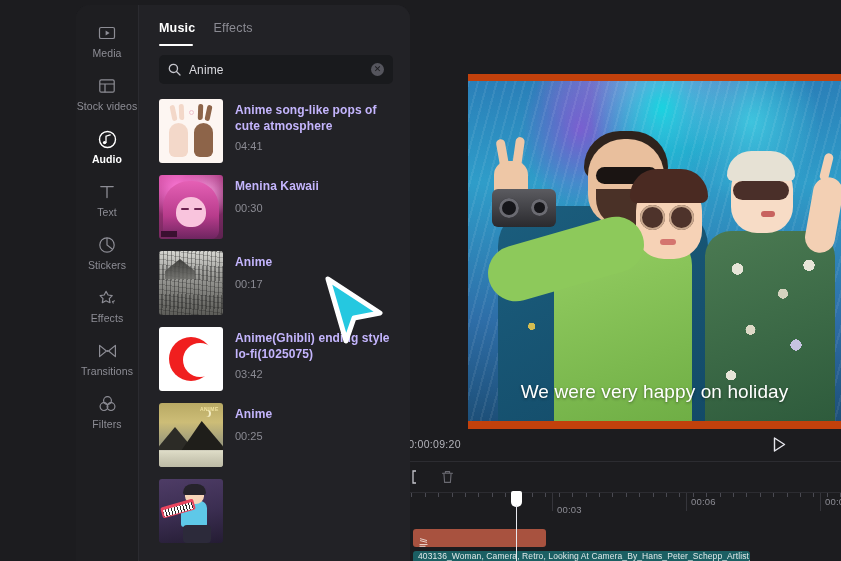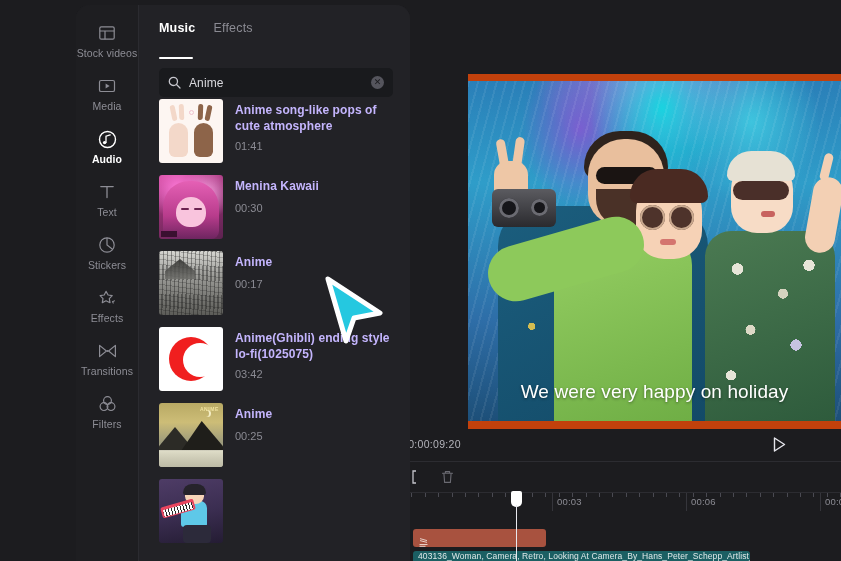--- a/index.html
+++ b/index.html
@@ -52,21 +52,21 @@
   
   .content {
     position: absolute; left: 63px; top: 0; right: 0; bottom: 0;
     background: #222226;
   }
   .tabs {
     display: flex; gap: 18px; padding: 16px 20px 0 20px;
   }
   .tab {
     position: relative; font-size: 12.5px; color: #8b8b93;
-    padding-bottom: 24px; cursor: pointer; letter-spacing: .2px;
+    padding-bottom: 11px; cursor: pointer; letter-spacing: .2px;
   }
   .tab.active { color: #ffffff; font-weight: bold; }
   .tab.active::after {
     content:""; position: absolute; left: 0; right: 2px; bottom: 0;
     height: 2px; background: #ffffff; border-radius: 2px;
   }
 
   .searchbar {
     margin: 9px 17px 0 20px; height: 29px; background: #191a1d;
     border-radius: 5px; display: flex; align-items: center;
@@ -405,21 +405,21 @@
       <svg width="13" height="14" viewBox="0 0 13 14">
         <path d="M1.5 3.2 H11.5 M4.4 3.2 V1.6 H8.6 V3.2 M2.9 3.2 L3.6 12.4 H9.4 L10.1 3.2" fill="none" stroke="#6a6a72" stroke-width="1.1" stroke-linecap="round" stroke-linejoin="round"></path>
       </svg>
     </div>
   </div>
 
   <div class="tl-div2"></div>
 
   <div class="ruler" id="ruler">
       <div class="tick major" style="left: 154px;"></div>
-      <div class="rlabel" style="left: 159px;">00:03</div>
+      <div class="rlabel" style="left: 159px; margin-top: 8px;">00:03</div>
       <div class="tick major" style="left: 288px;"></div>
       <div class="rlabel" style="left: 293px;">00:06</div>
       <div class="tick major" style="left: 422px;"></div>
       <div class="rlabel" style="left: 427px;">00:09</div>
       <div class="tick" style="left: 0px;"></div>
       <div class="tick" style="left: 13px;"></div>
       <div class="tick" style="left: 27px;"></div>
       <div class="tick" style="left: 40px;"></div>
       <div class="tick" style="left: 54px;"></div>
       <div class="tick" style="left: 67px;"></div>
@@ -472,34 +472,34 @@
   <div class="panel-tick"></div>
   <div class="panel-tick2"></div>
   <div class="panel-bottom-div"></div>
 
   <div class="dock-panel">
 
     <div class="rail" id="rail">
         <div class="rail-item">
           <span class="ri-icon">
             <svg width="18" height="18" viewBox="0 0 18 18">
+              <rect x="1.5" y="3.5" width="15" height="11" rx="1.6" fill="none" stroke="currentColor" stroke-width="1.2"></rect>
+              <path d="M7.6 6.6 L11.6 9 L7.6 11.4 Z" fill="currentColor"></path>
+            </svg>
+          </span>
+          <span class="ri-label">Media</span>
+        </div>
+        <div class="rail-item">
+          <span class="ri-icon">
+            <svg width="18" height="18" viewBox="0 0 18 18">
               <rect x="1.8" y="2.8" width="14.4" height="12.4" rx="1.5" fill="none" stroke="currentColor" stroke-width="1.2"></rect>
               <path d="M1.8 7 H16.2 M7 7 V15.2" stroke="currentColor" stroke-width="1.2"></path>
             </svg>
           </span>
           <span class="ri-label">Stock videos</span>
-        </div>
-        <div class="rail-item">
-          <span class="ri-icon">
-            <svg width="18" height="18" viewBox="0 0 18 18">
-              <rect x="1.5" y="3.5" width="15" height="11" rx="1.6" fill="none" stroke="currentColor" stroke-width="1.2"></rect>
-              <path d="M7.6 6.6 L11.6 9 L7.6 11.4 Z" fill="currentColor"></path>
-            </svg>
-          </span>
-          <span class="ri-label">Media</span>
         </div>
         <div class="rail-item active">
           <span class="ri-icon">
             <svg width="19" height="19" viewBox="0 0 19 19">
               <circle cx="9.5" cy="9.5" r="8" fill="none" stroke="currentColor" stroke-width="1.4"></circle>
               <path d="M8 12.6 V6.2 L12.2 4.9" fill="none" stroke="currentColor" stroke-width="1.3" stroke-linecap="round"></path>
               <circle cx="6.6" cy="12.6" r="1.7" fill="currentColor"></circle>
             </svg>
           </span>
           <span class="ri-label">Audio</span>
@@ -576,21 +576,21 @@
               <div class="b1"></div>
               <div class="b1e"></div>
               <div class="b1e2"></div>
               <div class="b2"></div>
               <div class="b2e"></div>
               <div class="b2e2"></div>
               <div class="heart"></div>
             </div>
             <div class="t-meta">
               <div class="t-title two-line">Anime song-like pops of cute atmosphere</div>
-              <div class="t-dur">01:41</div>
+              <div class="t-dur">04:41</div>
             </div>
           </div>
           <div class="track">
             <div class="thumb art-kawaii">
               <div class="hair"></div>
               <div class="face"></div>
               <div class="e1"></div>
               <div class="e2"></div>
               <div class="tag"></div>
             </div>

